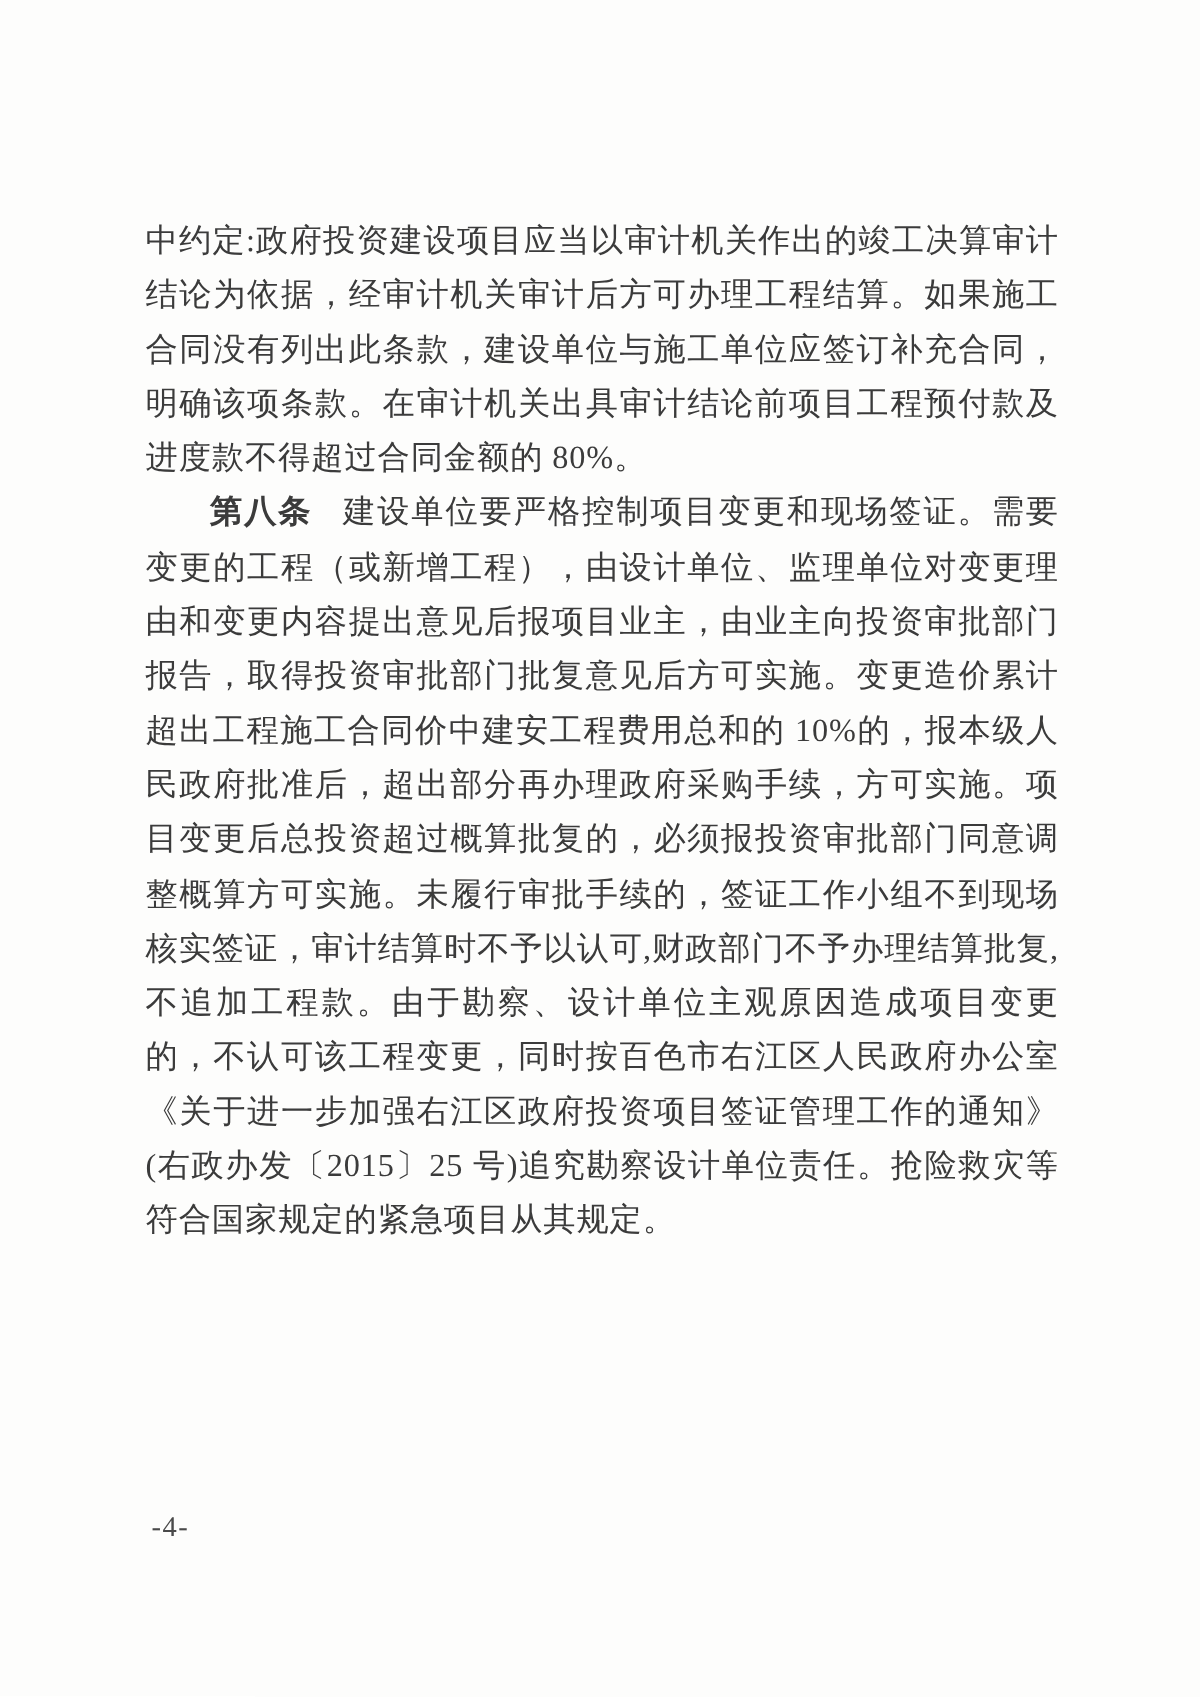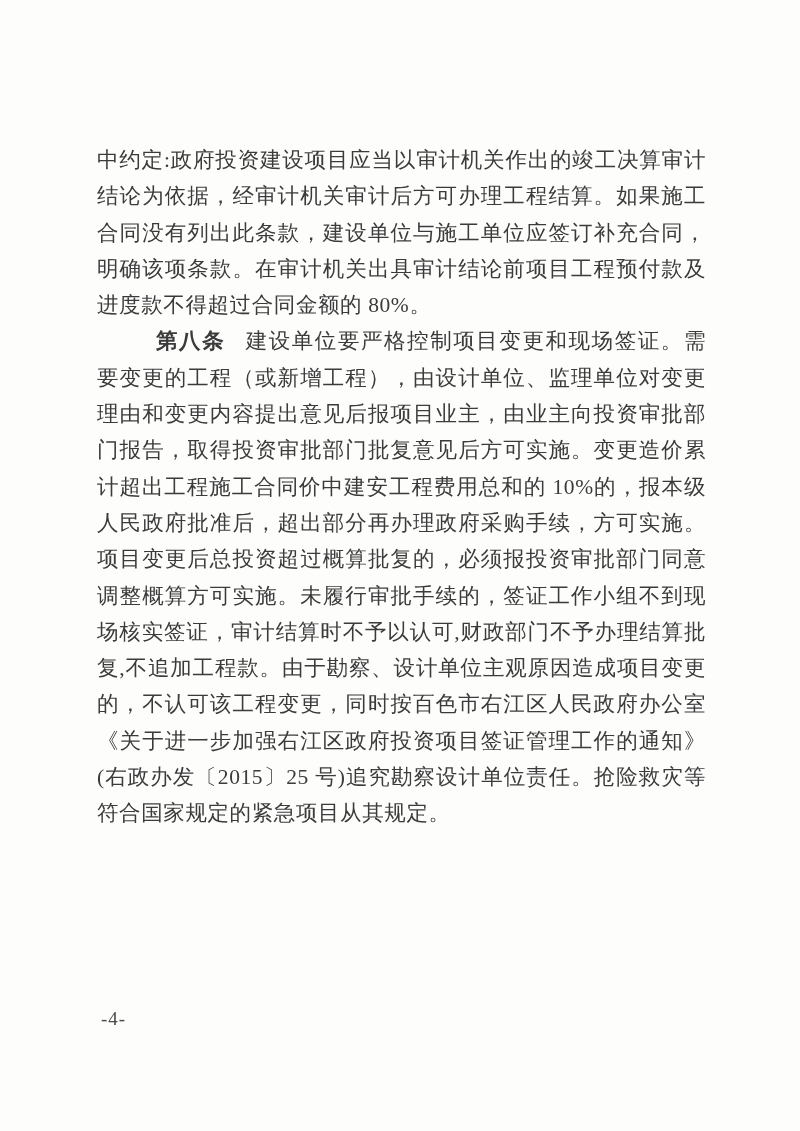--- a/index.html
+++ b/index.html
@@ -31,21 +31,20 @@
     letter-spacing:0.6px;
     word-break:break-all;
   }
   .para.indent{
     text-indent:2em;
   }
   .article-label{
     font-weight:bold;
     font-family:"Liberation Sans","DejaVu Sans",sans-serif;
     margin-right:0.95em;
-    margin-left:16px;
   }
   .page-number{
     position:absolute;
     left:101px;
     top:1008px;
     font-size:19px;
     letter-spacing:1px;
     color:var(--page_number_color);
     font-family:"Liberation Serif","DejaVu Serif",serif;
   }

